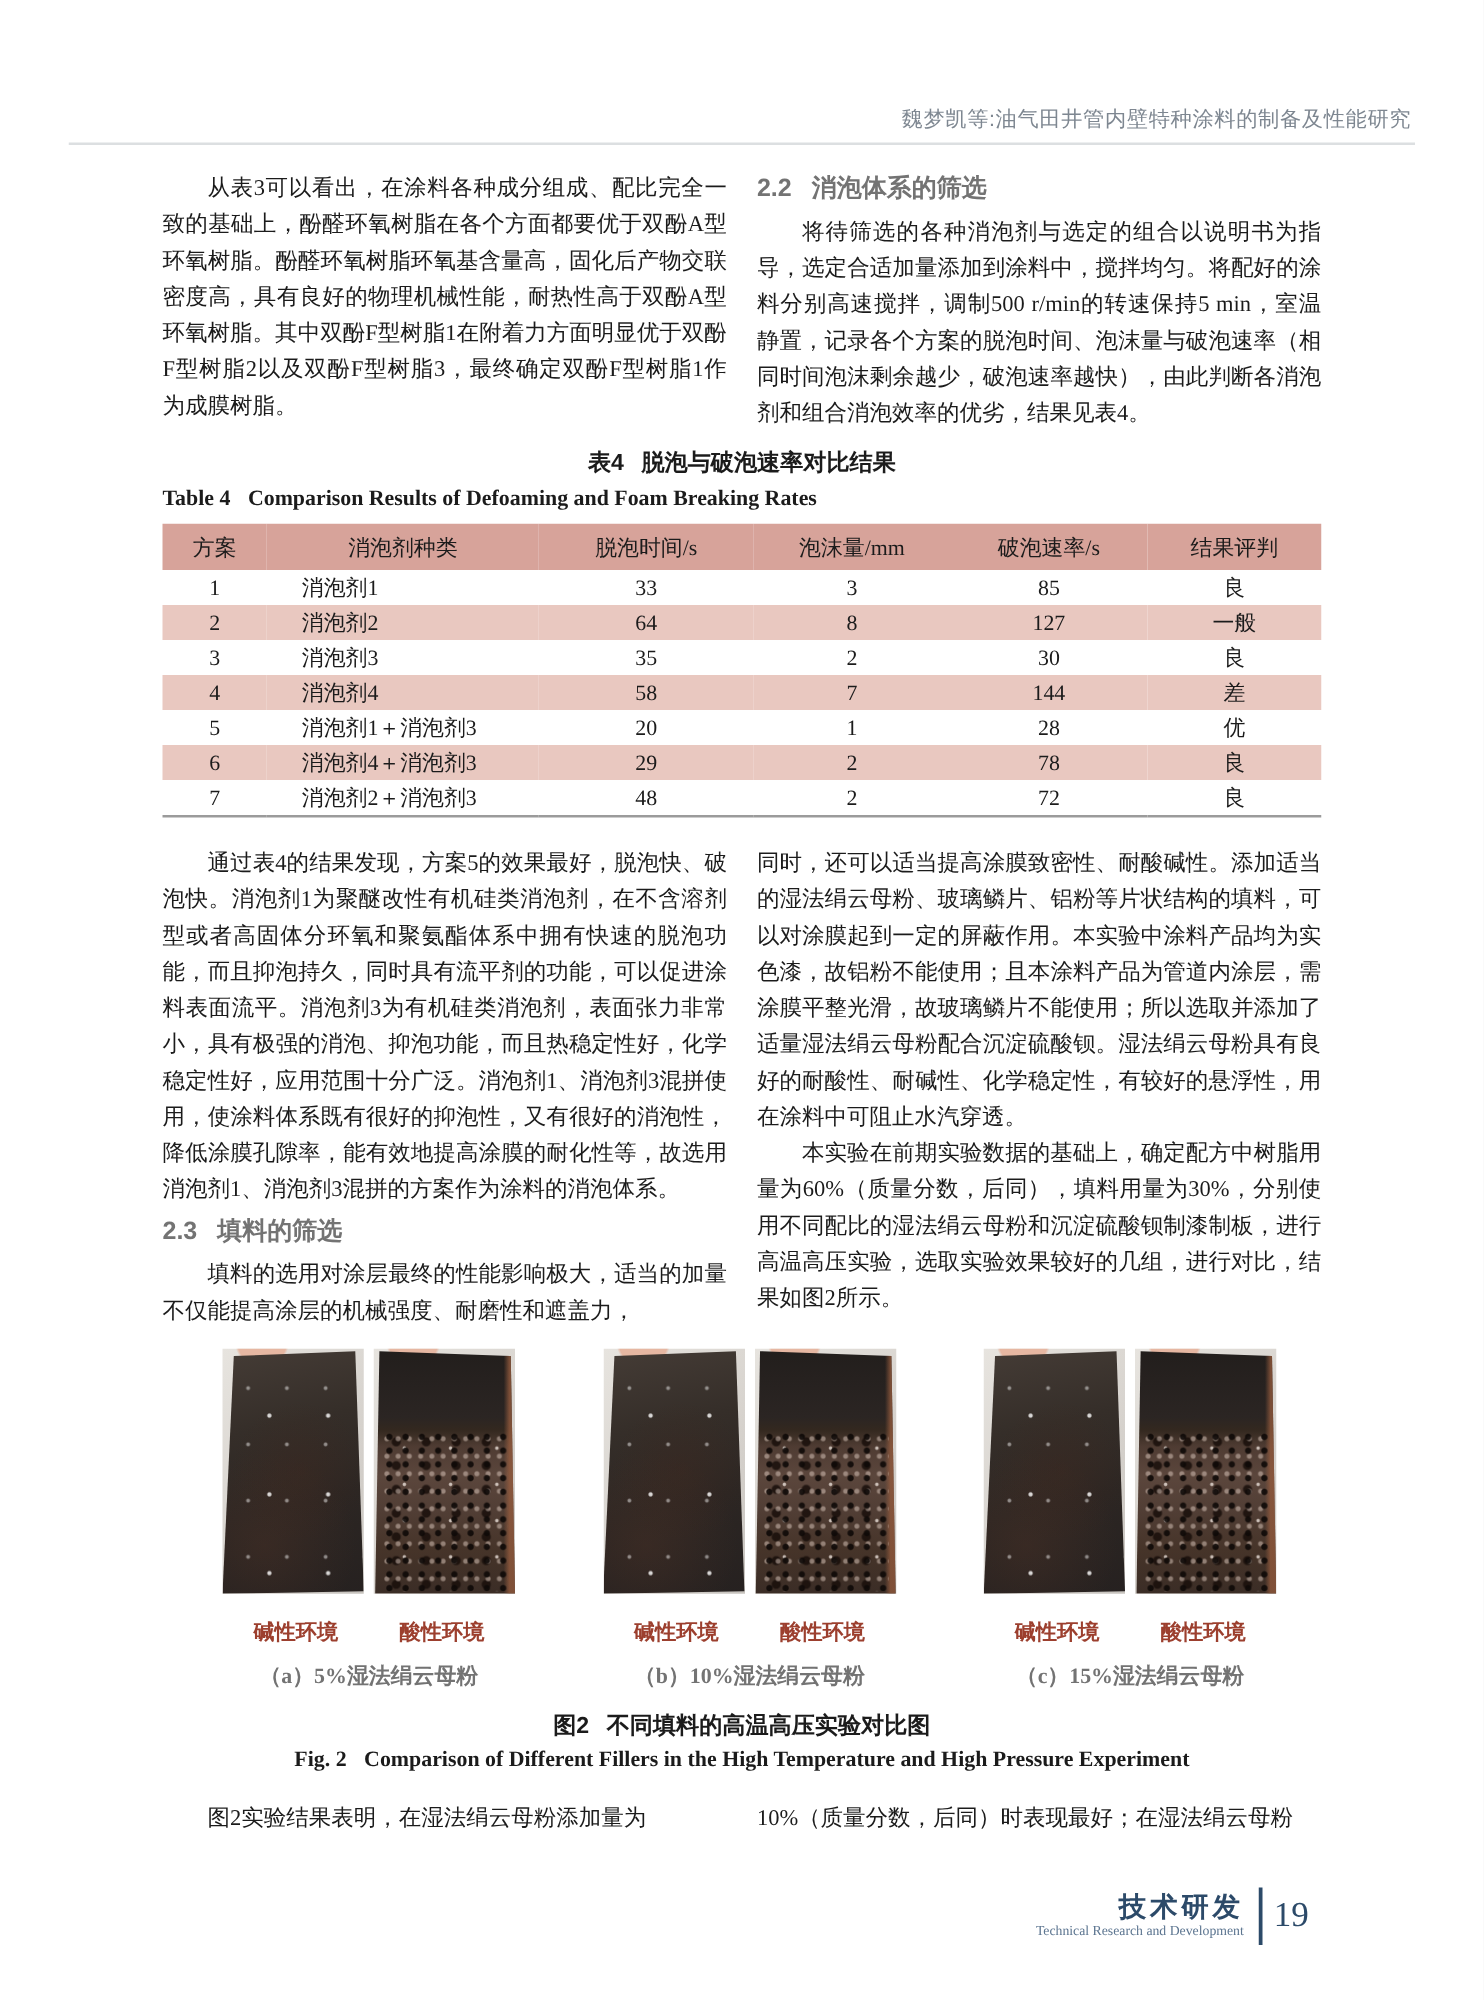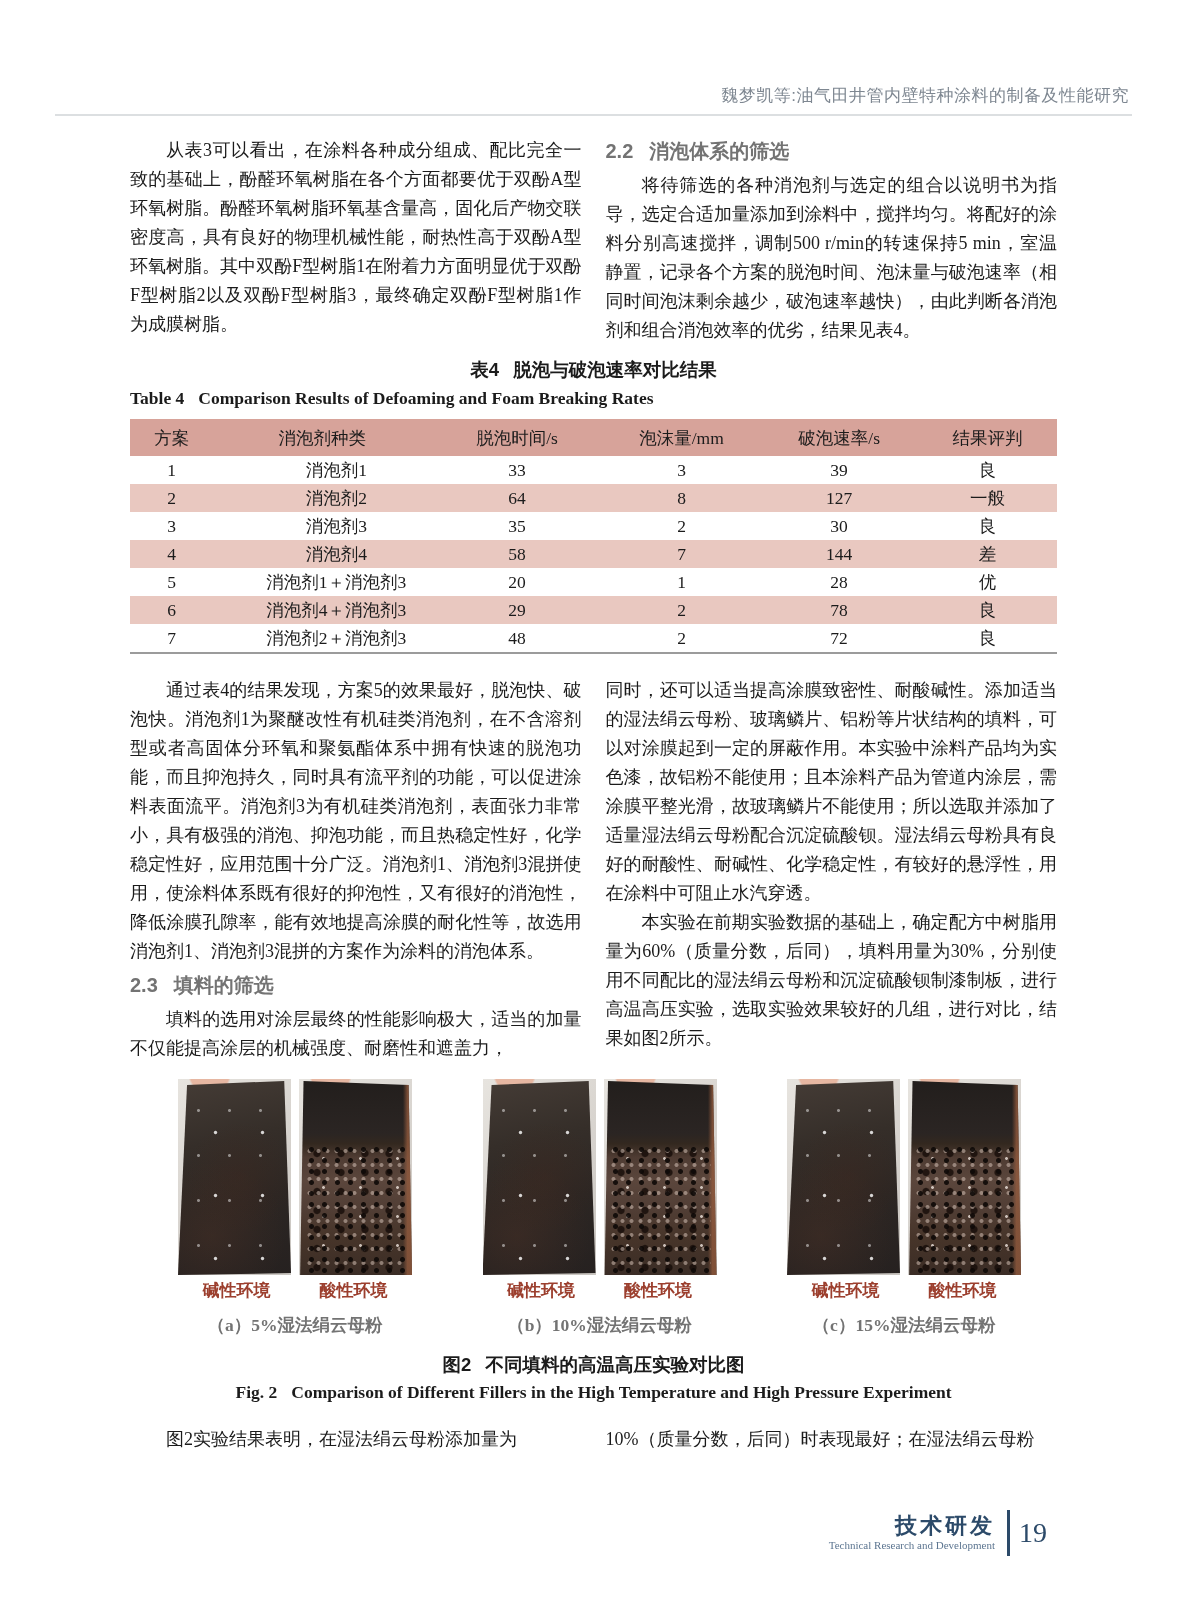--- a/index.html
+++ b/index.html
@@ -38,21 +38,21 @@
     font-weight:bold;font-size:17.5px;line-height:26px;margin:2px 0 8px 0;
   }
   .tsp{margin-left:14px;}
   table.t4{width:100%;border-collapse:collapse;font-size:17.5px;border-bottom:2px solid #9b9b9b;}
   table.t4 th{
     background:#d7a39a;font-weight:normal;height:37px;padding:0;
     text-align:center;
   }
   table.t4 td{height:28px;padding:0;text-align:center;}
   table.t4 tr.alt{background:#e9c8c0;}
-  table.t4 td.cell-agent{text-align:center;padding-left:28px;}
+  table.t4 td.cell-agent{text-align:left;padding-left:28px;}
   
   .row2{margin-top:22px;}
   .row3{margin-top:22px;}
   
   .figure-block{margin-top:16px;}
   .fig-row{display:flex;justify-content:space-between;padding:0 36px 0 48px;}
   .fig-group{width:234px;}
   .photos{display:flex;gap:8px;}
   .photo{
     width:113px;height:196px;position:relative;overflow:hidden;
@@ -87,21 +87,21 @@
   }
   .acid::after{
     top:33%;bottom:1%;left:5%;right:5%;
     background-image:
       radial-gradient(circle,rgba(14,9,7,.9) 0 2px,rgba(0,0,0,0) 3px),
       radial-gradient(circle,rgba(222,203,192,.5) 0 1.5px,rgba(0,0,0,0) 2.5px),
       radial-gradient(circle,rgba(24,14,10,.85) 0 3px,rgba(0,0,0,0) 4.2px),
       radial-gradient(circle,rgba(235,225,218,.8) 0 1px,rgba(0,0,0,0) 1.8px);
     background-size:13px 11px,9px 14px,24px 19px,37px 29px;
   }
-  .lab-row{display:flex;margin-top:4px;font-family:Liberation Mono, monospace;}
+  .lab-row{display:flex;margin-top:19px;font-family:Liberation Mono, monospace;}
   .lab-row span{
     flex:1;text-align:center;color:#9c3f2e;font-size:17px;font-weight:bold;
   }
   .grp-cap{
     margin-top:11px;text-align:center;color:#737373;font-size:17.5px;font-weight:bold;
   }
   .fig-cap-zh{
     margin-top:15px;text-align:center;font-family:"Liberation Sans","DejaVu Sans",sans-serif;
     font-weight:bold;font-size:18.5px;
   }
@@ -166,21 +166,21 @@
             <th>破泡速率/s</th>
             <th>结果评判</th>
           </tr>
         </thead>
         <tbody>
           <tr>
             <td>1</td>
             <td class="cell-agent">消泡剂1</td>
             <td>33</td>
             <td>3</td>
-            <td>39</td>
+            <td>85</td>
             <td>良</td>
           </tr>
           <tr class="alt">
             <td>2</td>
             <td class="cell-agent">消泡剂2</td>
             <td>64</td>
             <td>8</td>
             <td>127</td>
             <td>一般</td>
           </tr>

